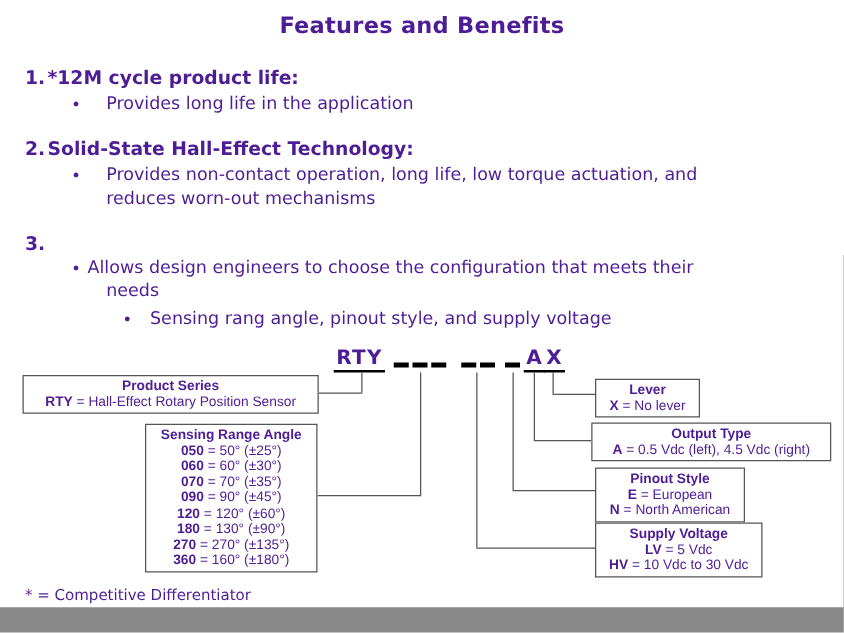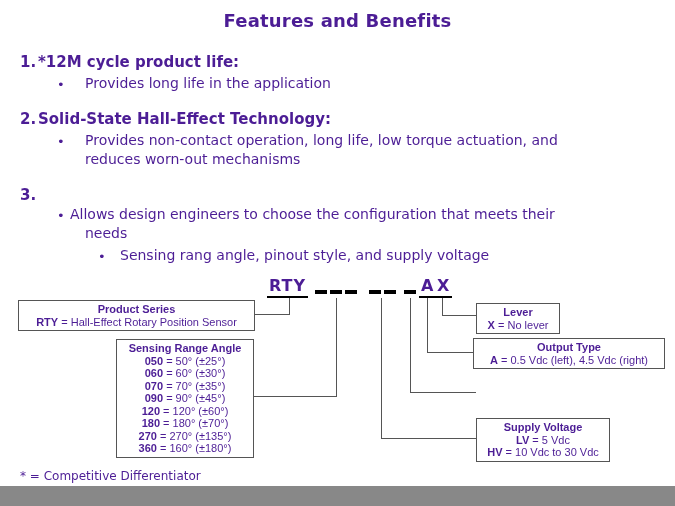--- a/index.html
+++ b/index.html
@@ -98,35 +98,40 @@
     <div><span class="code">RTY</span> <span>= Hall-Effect Rotary Position Sensor</span></div>
   </div>
 
   <div class="dbox" style="left:116px;top:339px;width:138px">
     <div class="dbox-title">Sensing Range Angle</div>
     <div><span class="code">050</span> <span>= 50° (±25°)</span></div>
     <div><span class="code">060</span> <span>= 60° (±30°)</span></div>
     <div><span class="code">070</span> <span>= 70° (±35°)</span></div>
     <div><span class="code">090</span> <span>= 90° (±45°)</span></div>
     <div><span class="code">120</span> <span>= 120° (±60°)</span></div>
-    <div><span class="code">180</span> <span>= 180° (±70°)</span></div>
+    <div><span class="code">180</span> <span>= 130° (±90°)</span></div>
     <div><span class="code">270</span> <span>= 270° (±135°)</span></div>
     <div><span class="code">360</span> <span>= 160° (±180°)</span></div>
   </div>
 
   <div class="dbox" style="left:476px;top:303px;width:84px">
     <div class="dbox-title">Lever</div>
     <div><span class="code">X</span> <span>= No lever</span></div>
   </div>
 
   <div class="dbox" style="left:473px;top:338px;width:192px">
     <div class="dbox-title">Output Type</div>
     <div><span class="code">A</span> <span>= 0.5 Vdc (left), 4.5 Vdc (right)</span></div>
   </div>
 
+  <div class="dbox" style="left:476px;top:374px;width:120px">
+    <div class="dbox-title">Pinout Style</div>
+    <div><span class="code">E</span> <span>= European</span></div>
+    <div><span class="code">N</span> <span>= North American</span></div>
+  </div>
 
   <div class="dbox" style="left:476px;top:418px;width:134px">
     <div class="dbox-title">Supply Voltage</div>
     <div><span class="code">LV</span> <span>= 5 Vdc</span></div>
     <div><span class="code">HV</span> <span>= 10 Vdc to 30 Vdc</span></div>
   </div>
 
   <div class="footnote">* = Competitive Differentiator</div>
 
 </div>

